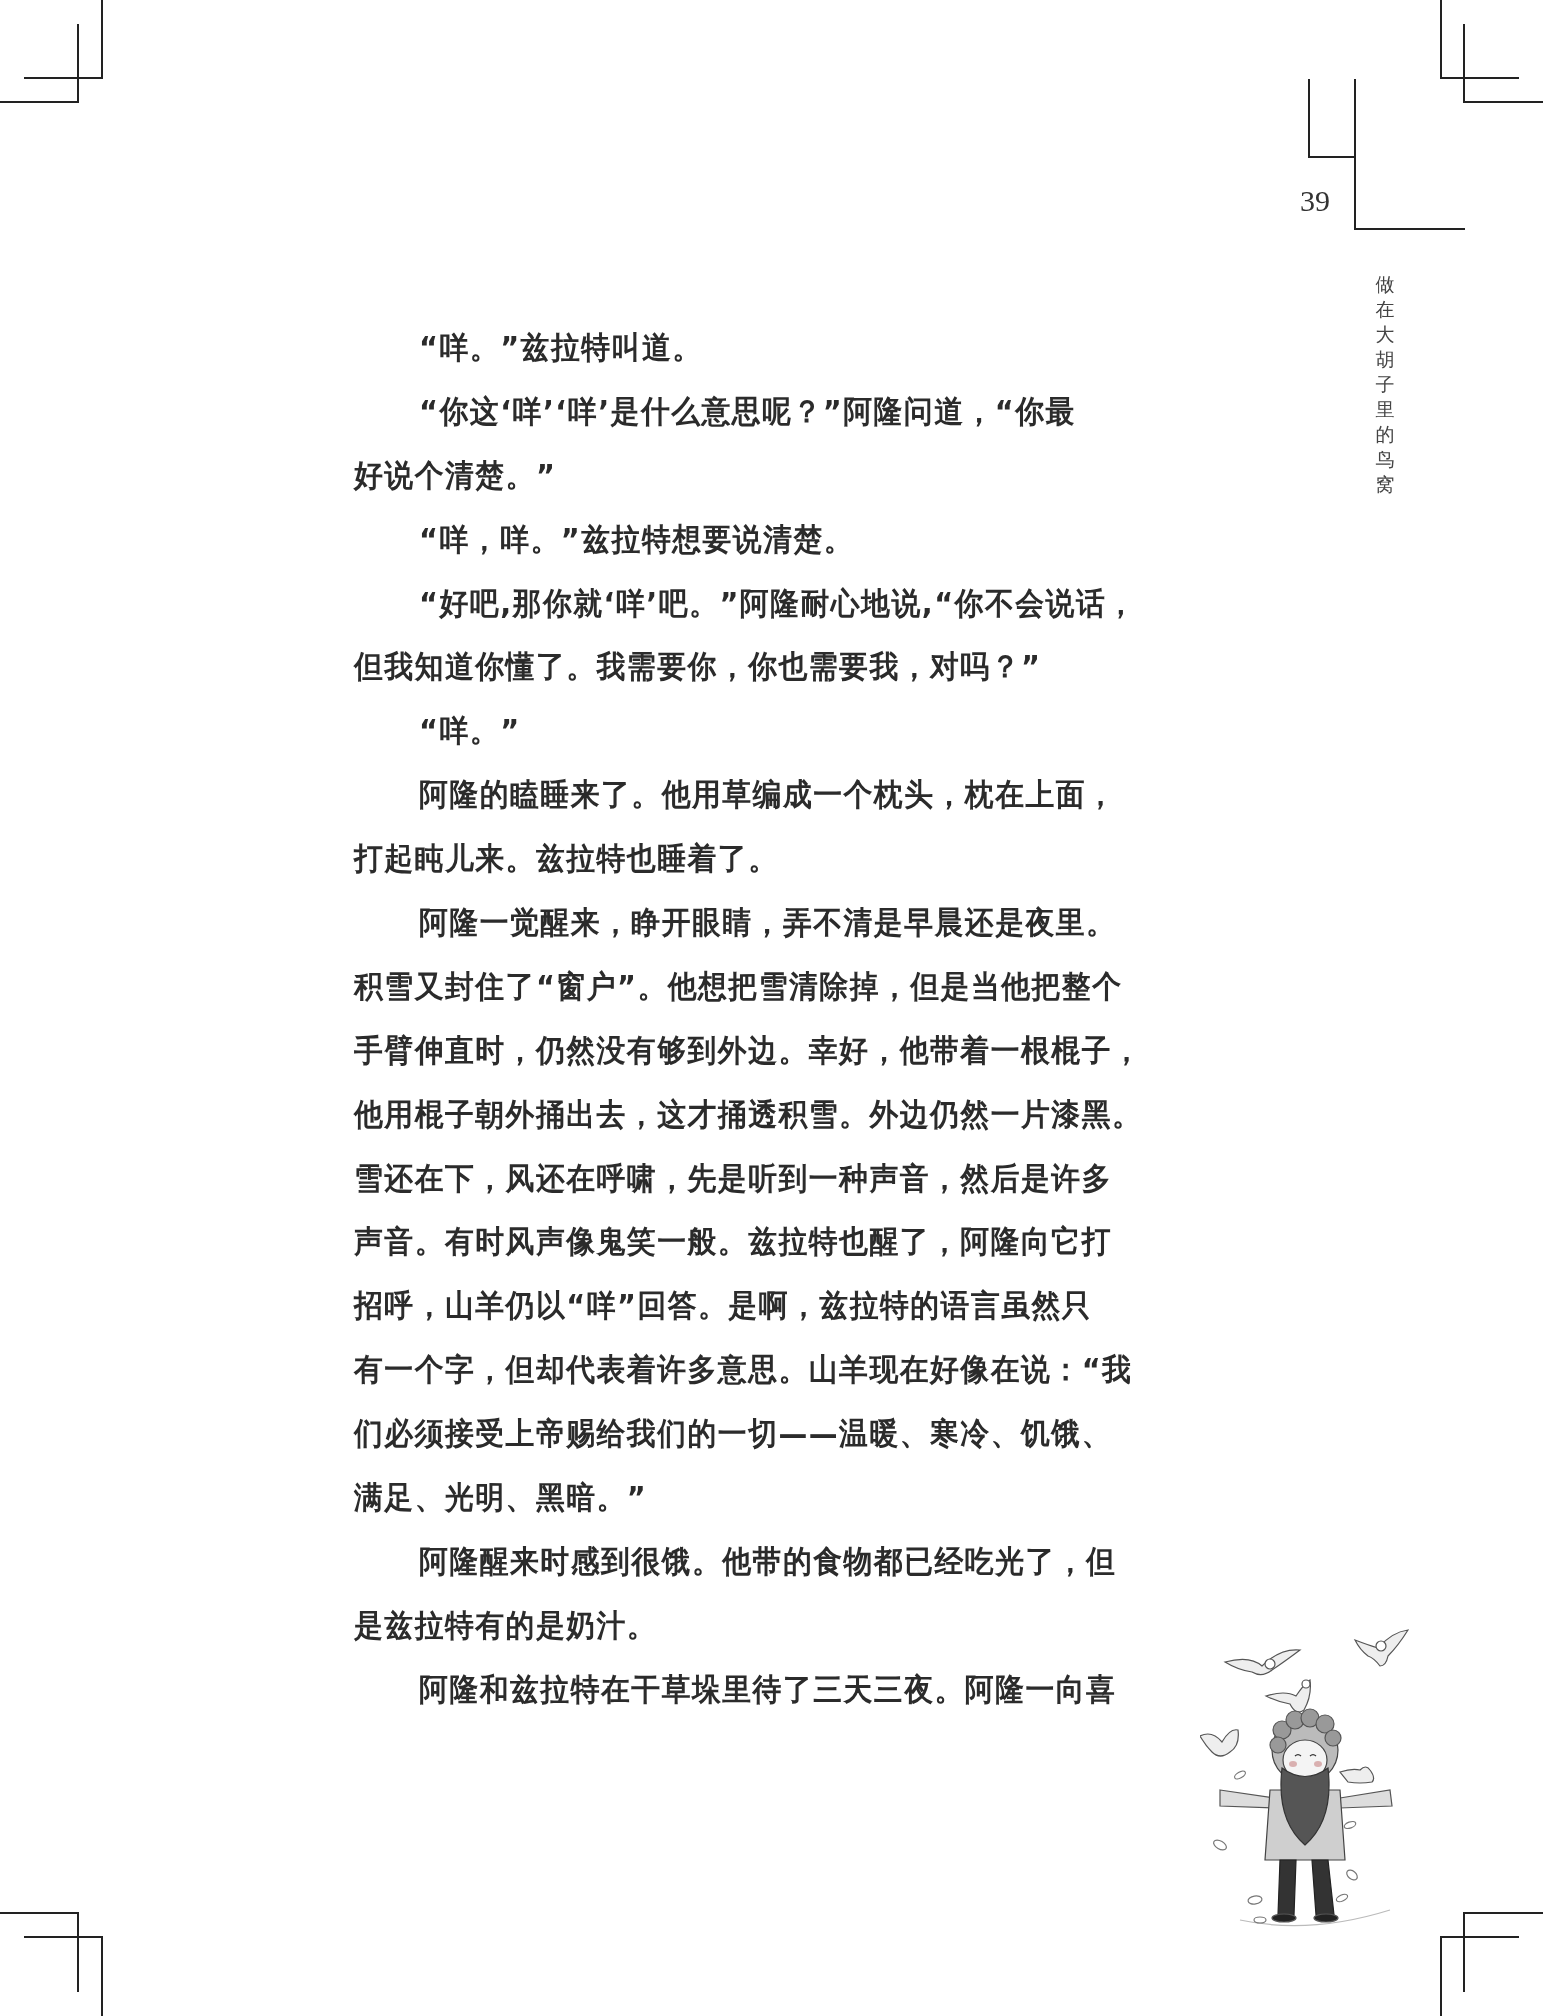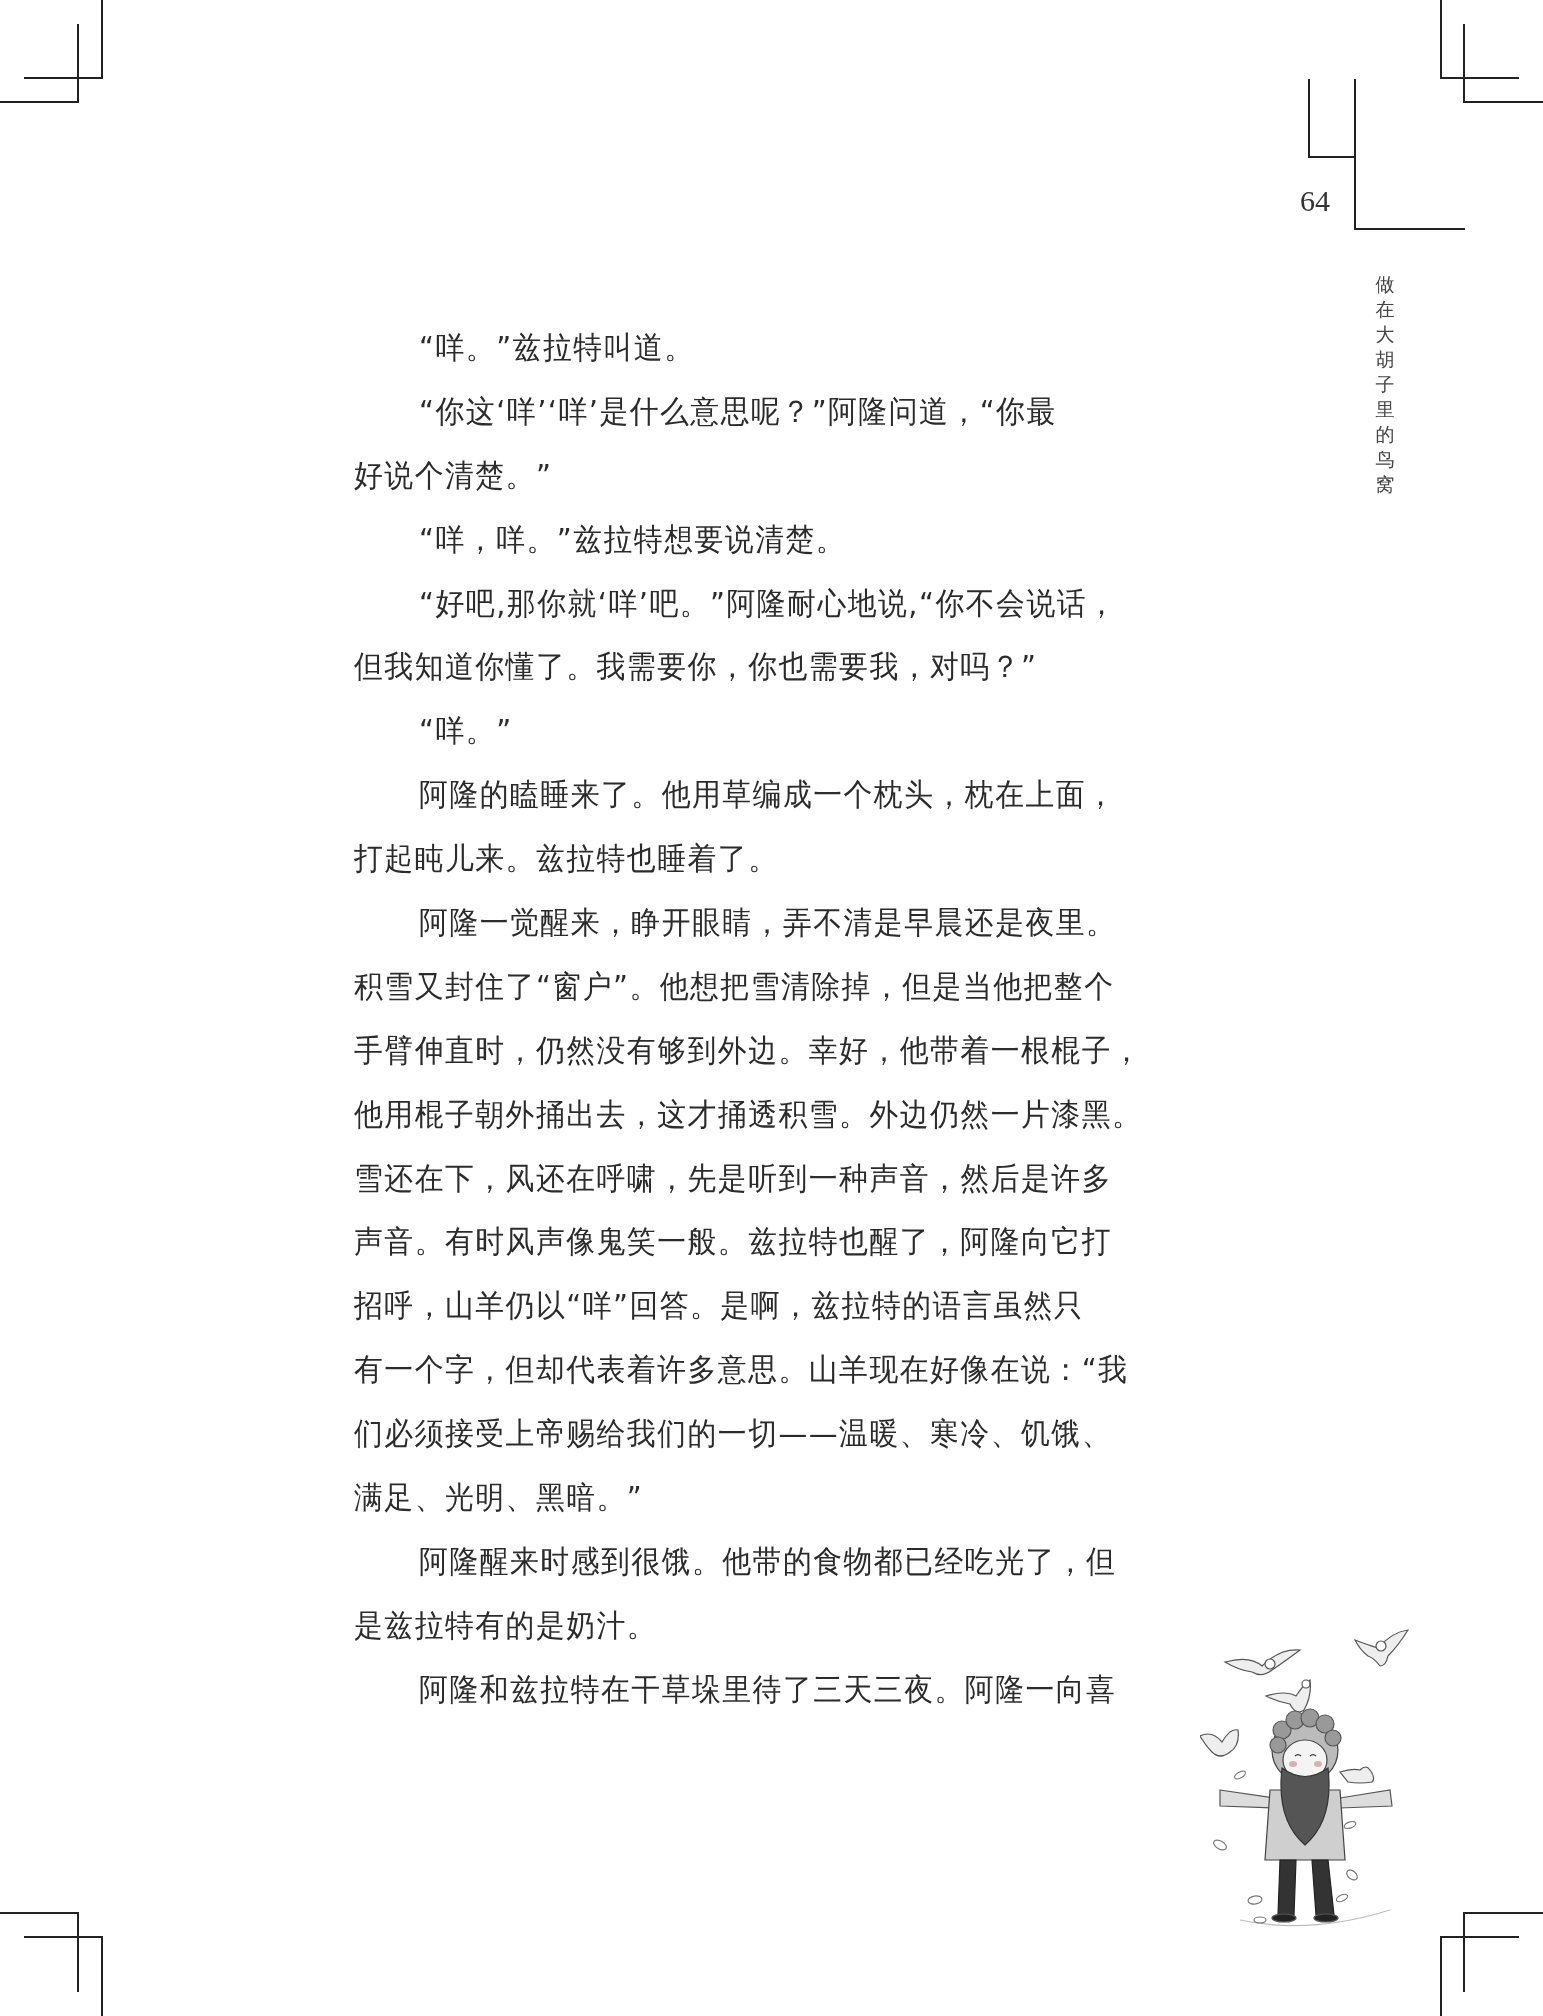--- a/index.html
+++ b/index.html
@@ -19,21 +19,21 @@
     }
     .running-title {
       position: absolute; left: 1372px; top: 272px;
       width: 26px;
       font-size: 19px; line-height: 25px; color: #444;
       text-align: center;
     }
     .running-title span { display: block; }
 
     .body-text {
-      position: absolute; left: 354px; top: 321px; width: 866px;
+      position: absolute; left: 354px; top: 321px; width: 866px; font-weight: bold;
     }
     .line {
       height: 63.9px; line-height: 52px;
       font-size: 31px; white-space: nowrap; color: #2b2b2b;
       letter-spacing: 1.6px;
       font-family: "DejaVu Sans", "Liberation Sans", sans-serif;
       transform: scaleX(0.93); transform-origin: left center;
     }
     .line.indent { padding-left: 70px; }
 
@@ -67,21 +67,21 @@
   <div class="mark v" style="left:1440px; top:1936px; height:80px;"></div>
 </div>
 
 <div>
   <div class="mark v" style="left:1308px; top:79px; height:79px;"></div>
   <div class="mark h" style="left:1308px; top:156px; width:47px;"></div>
   <div class="mark v" style="left:1354px; top:79px; height:151px;"></div>
   <div class="mark h" style="left:1354px; top:228px; width:111px;"></div>
 </div>
 
-<div class="page-number">64</div>
+<div class="page-number">39</div>
 
 <div class="running-title">
   <span>做</span>
   <span>在</span>
   <span>大</span>
   <span>胡</span>
   <span>子</span>
   <span>里</span>
   <span>的</span>
   <span>鸟</span>

